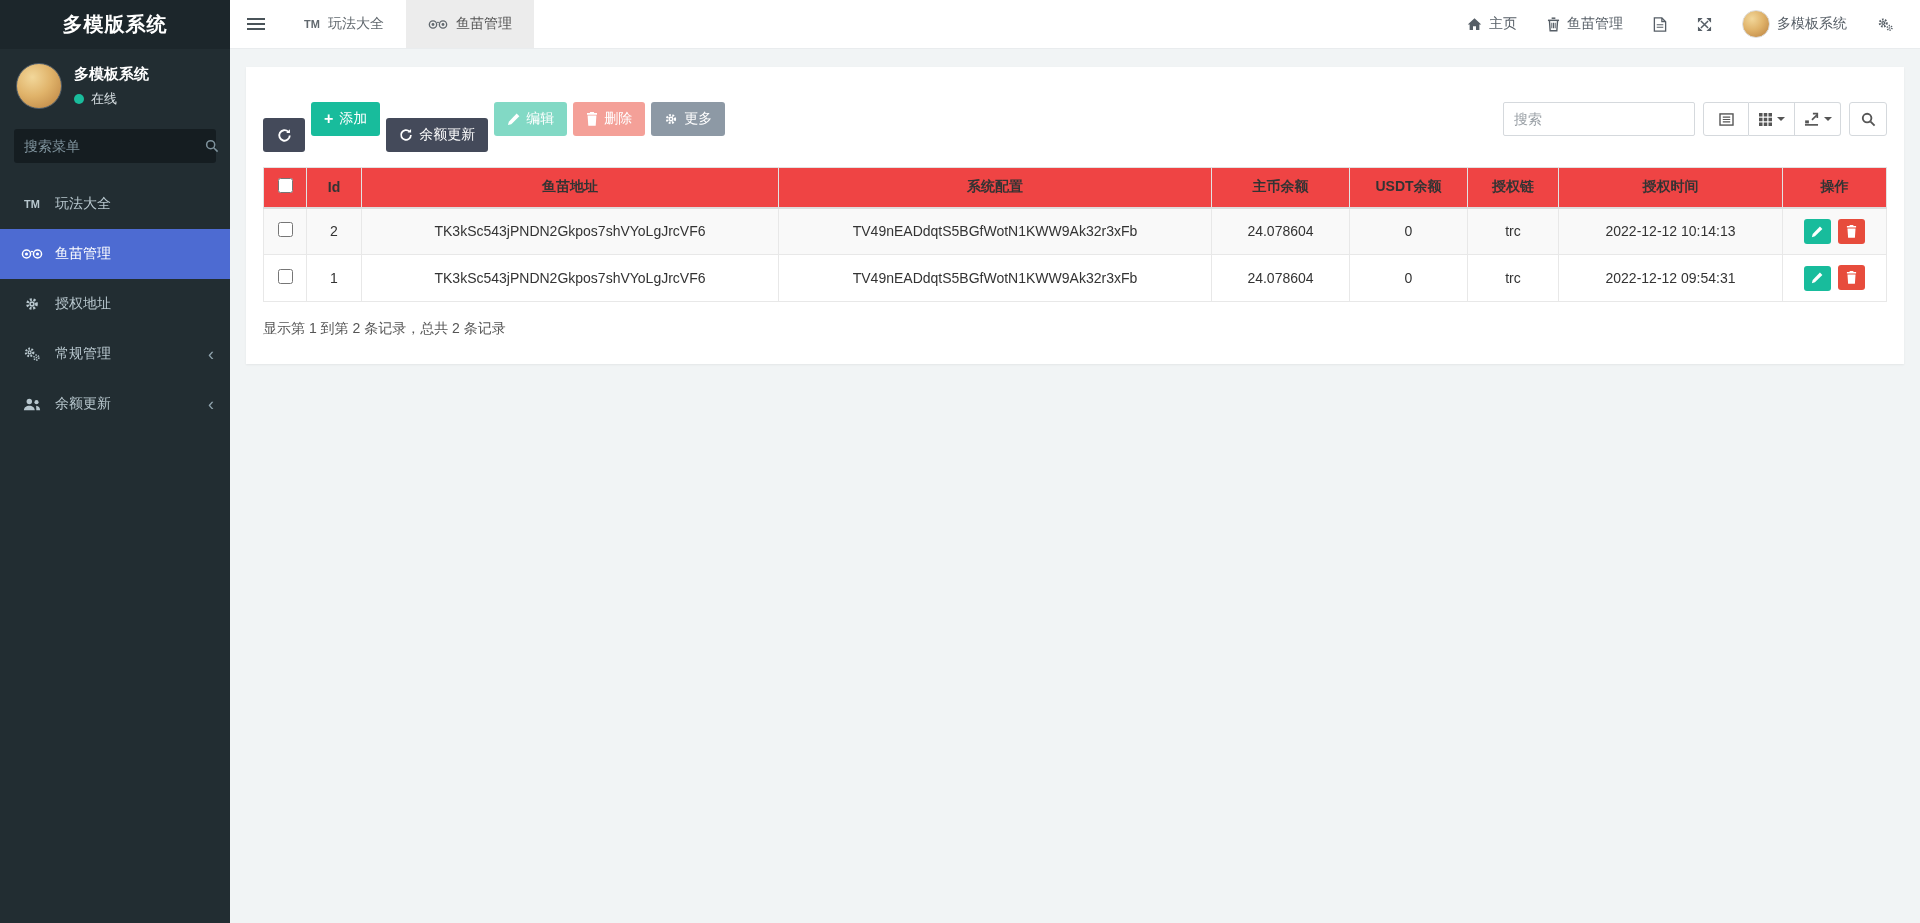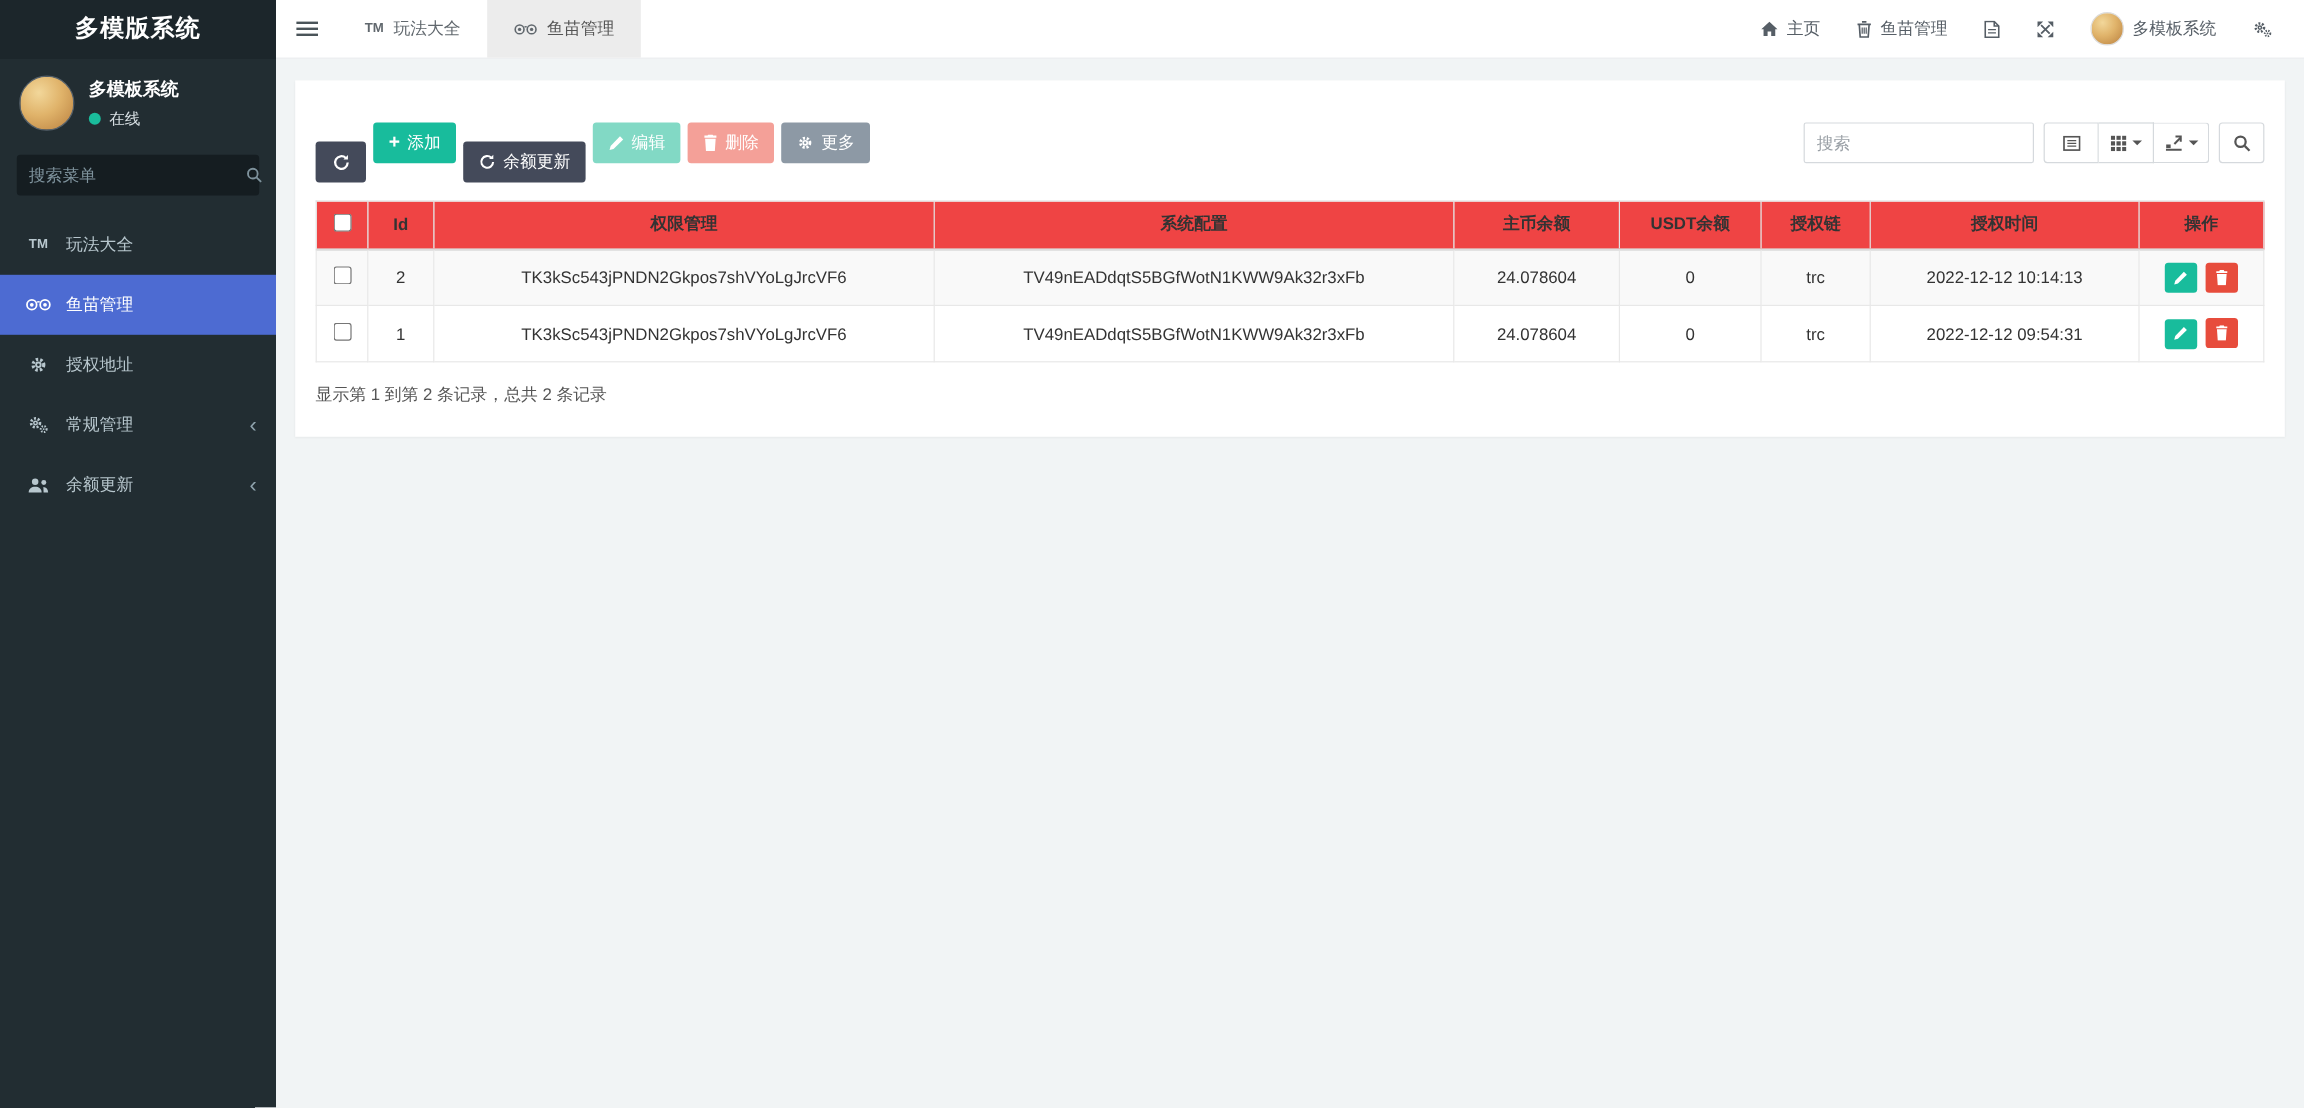--- a/index.html
+++ b/index.html
@@ -329,21 +329,21 @@
         <col style="width:138px">
           <col style="width:118px">
           <col style="width:91px">
           <col style="width:224px">
           <col>
       </colgroup>
       <thead>
         <tr>
           <th><input type="checkbox" style=""></th>
           <th>Id</th>
-          <th>权限管理</th>
+          <th>鱼苗地址</th>
           <th>系统配置</th>
           <th>主币余额</th>
           <th>USDT余额</th>
           <th>授权链</th>
           <th>授权时间</th>
           <th>操作</th>
         </tr>
       </thead>
       <tbody id="table-body">
           <tr class="striped">

